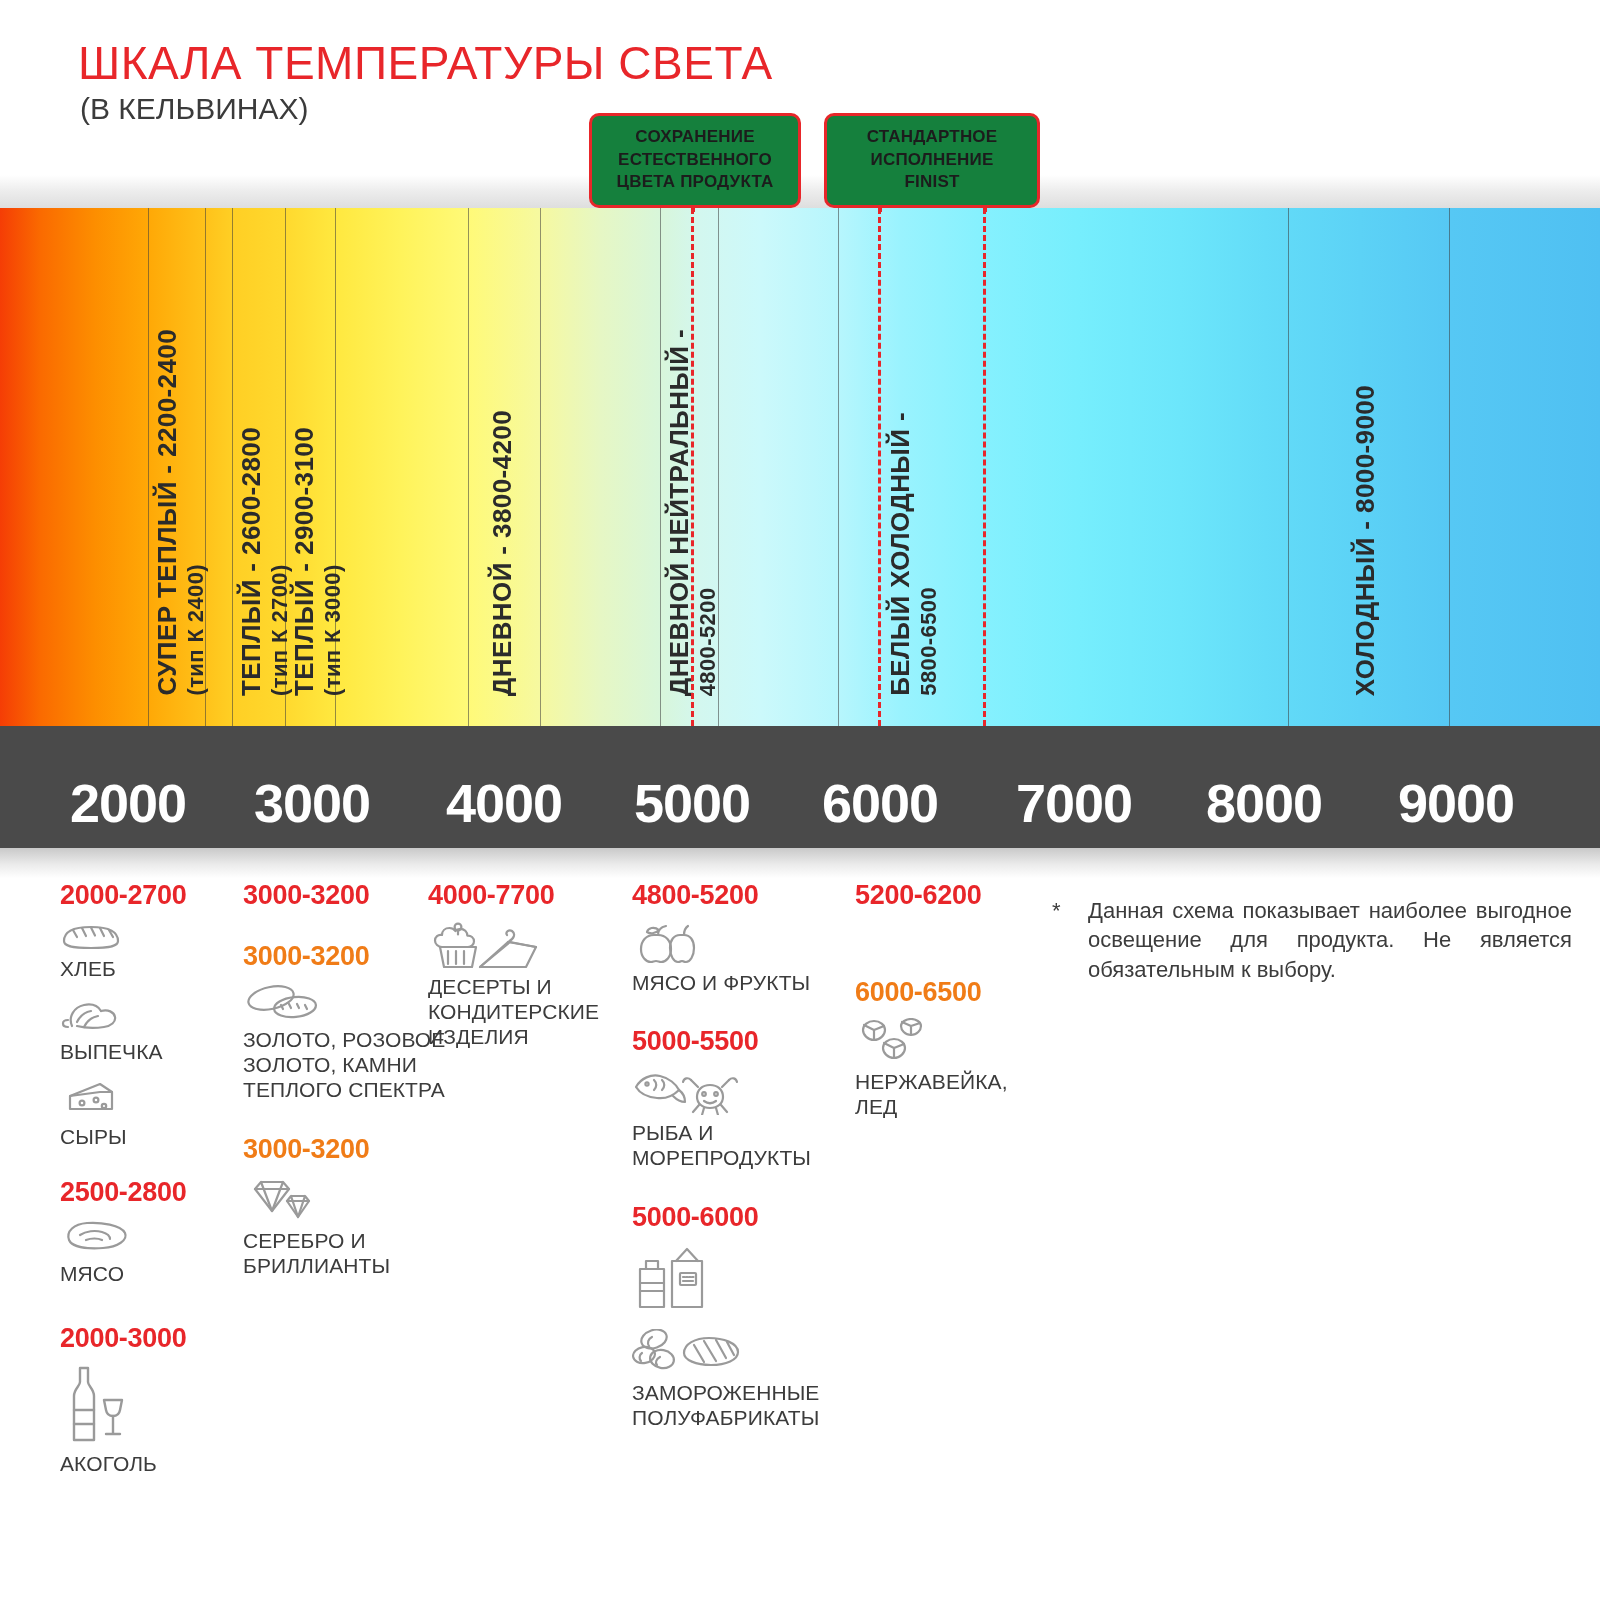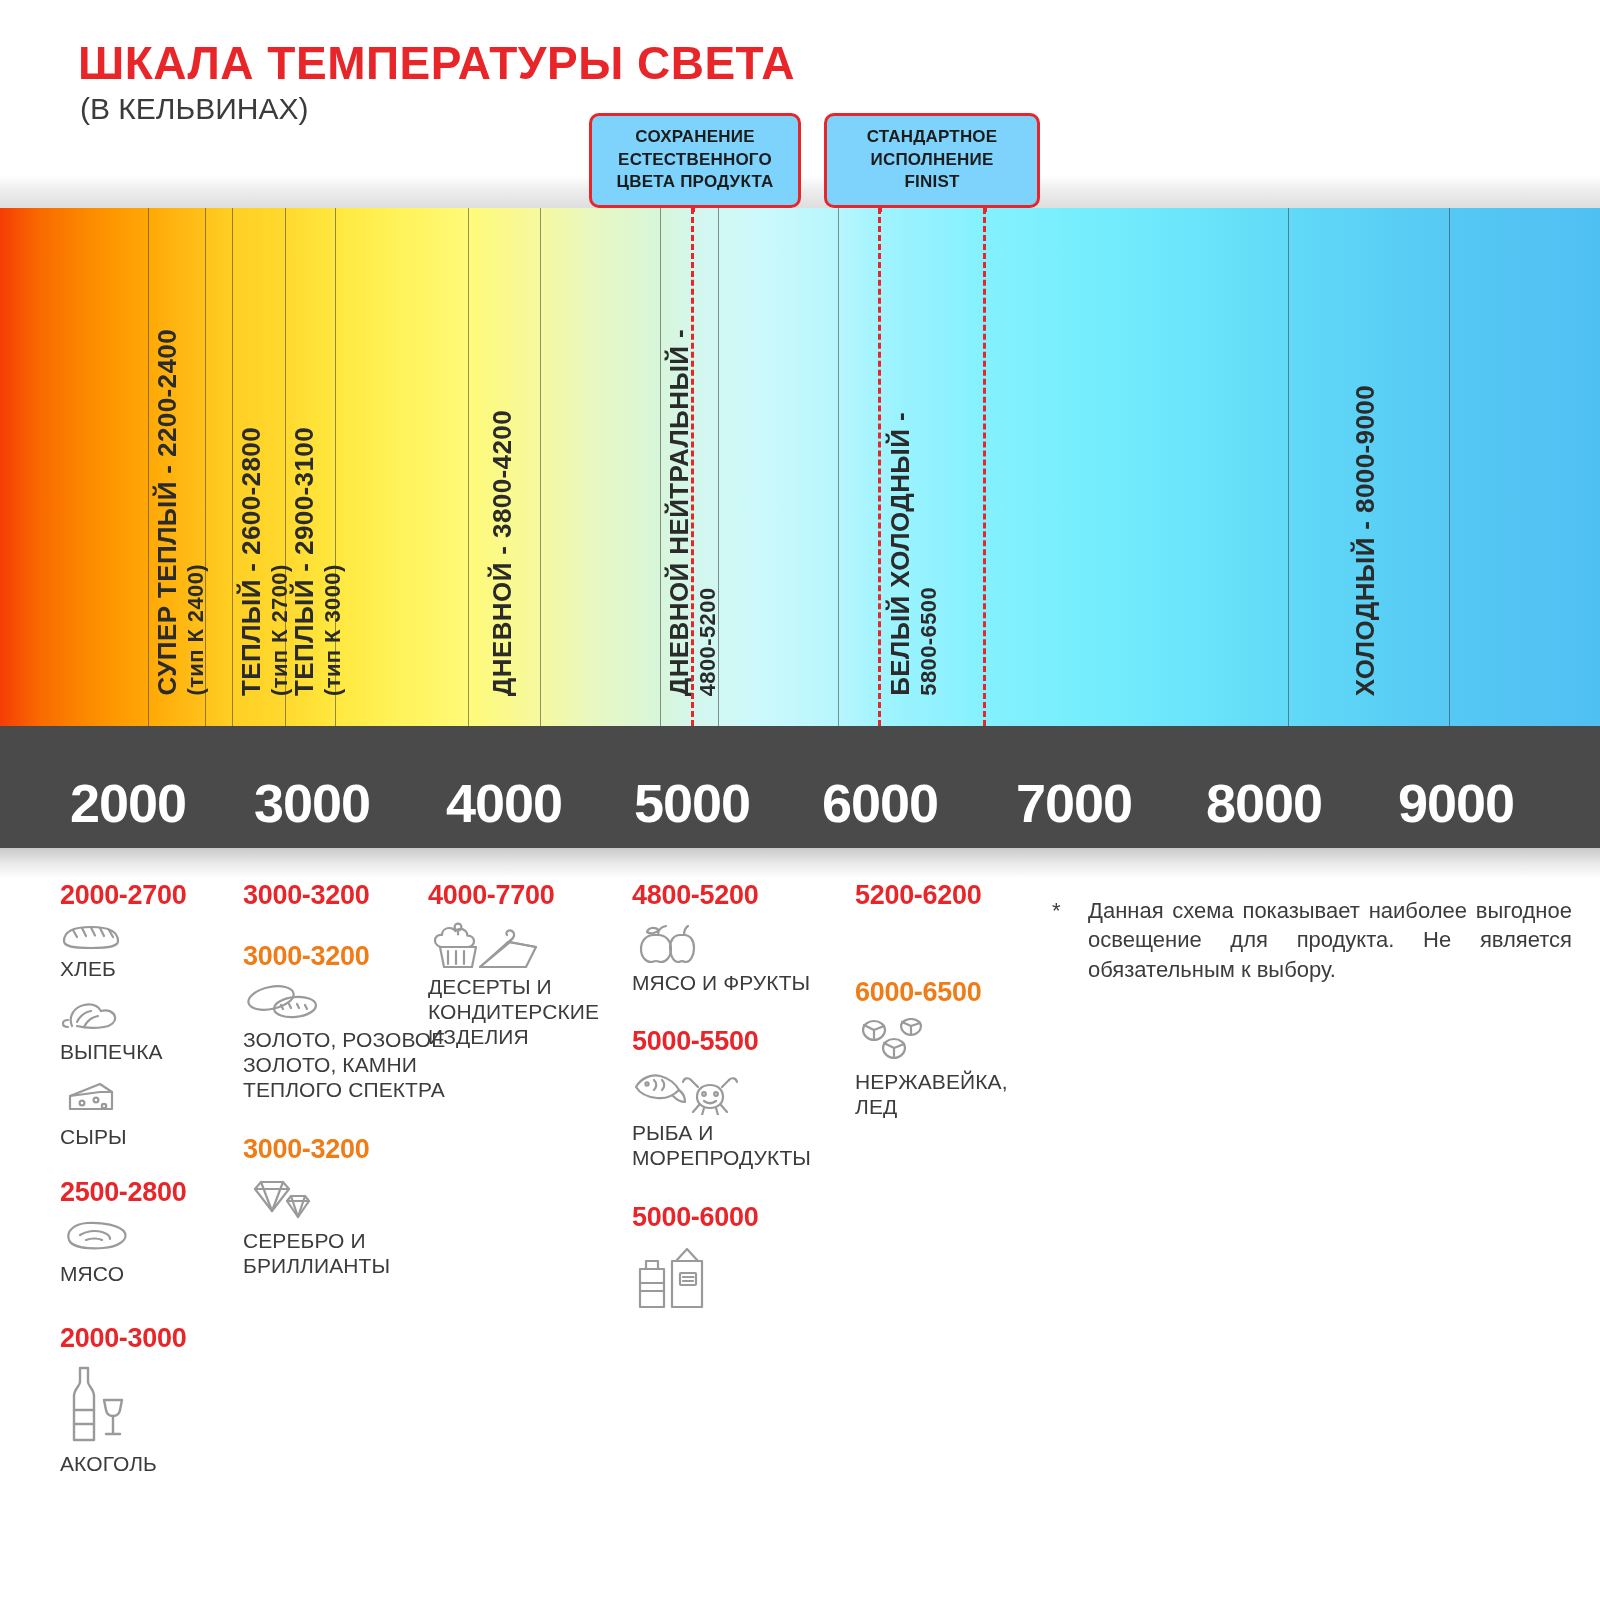--- a/index.html
+++ b/index.html
@@ -7,30 +7,30 @@
     width:1600px;height:1600px;
     background:#ffffff;
     font-family:"Liberation Sans","DejaVu Sans",sans-serif;
     overflow:hidden;
     position:relative;
   }
   
   #header{position:absolute;left:0;top:0;width:1600px;height:200px;}
   #title{
     position:absolute;left:78px;top:36px;
-    font-size:46px;font-weight:bold;color:#e8262a;
+    font-size:46px;font-weight:normal;color:#e8262a;
     letter-spacing:.5px;white-space:nowrap;
   }
   #subtitle{
     position:absolute;left:80px;top:92px;
     font-size:30px;color:#3b3b3b;white-space:nowrap;
   }
   
   .callout{
-    position:absolute;background:#7dd3fc;border:3px solid #e8262a;border-radius:10px;
+    position:absolute;background:#15803d;border:3px solid #e8262a;border-radius:10px;
     text-align:center;font-size:17px;font-weight:bold;color:#1c1c1c;
     line-height:1.33;letter-spacing:.2px;padding:10px 8px 11px 8px;
     box-sizing:border-box;z-index:30;
   }
   #callout-natural{left:589px;top:113px;width:212px;}
   #callout-standard{left:824px;top:113px;width:216px;}
   .callout-stem{position:absolute;width:3px;background:#e8262a;z-index:25;}
   
   #gray-band{position:absolute;left:0;top:175px;width:1600px;height:33px;
     background:linear-gradient(to bottom,#ffffff 0%,#eeeeee 45%,#dedede 100%);}
@@ -406,20 +406,35 @@
                 <path d="M8 40h24M8 48h24"></path>
                 <path d="M40 18h30v46H40z"></path>
                 <path d="M44 18l11-12 11 12"></path>
                 <path d="M44 18h22"></path>
                 <rect x="48" y="30" width="16" height="12" rx="1"></rect>
                 <path d="M51 34h1.5M54 34h1.5M57 34h1.5M60 34h1.5M51 38h10"></path>
               </g>
             </svg>
         </span>
       </div>
+      <div class="item" style="margin-top:16px;">
+        <span class="ico">
+          <svg width="110" height="46" viewBox="0 0 110 46">
+              <g fill="none" stroke="#9a9a9a" stroke-width="2.2" stroke-linecap="round" stroke-linejoin="round">
+                <ellipse cx="22" cy="10" rx="13" ry="9" transform="rotate(-18 22 10)"></ellipse>
+                <ellipse cx="12" cy="26" rx="11" ry="8" transform="rotate(-10 12 26)"></ellipse>
+                <ellipse cx="30" cy="30" rx="12" ry="9" transform="rotate(10 30 30)"></ellipse>
+                <path d="M20 8c-4 2-5 6-3 9M10 24c-3 2-3 6-1 8M28 28c-4 2-5 6-3 8"></path>
+                <path d="M52 24c0-9 11-15 25-15s29 5 29 14c0 8-12 13-27 13s-27-5-27-12z"></path>
+                <path d="M62 16l10 17M72 12l12 20M84 11l10 18M95 13l7 13"></path>
+              </g>
+            </svg>
+        </span>
+        <div class="iname">ЗАМОРОЖЕННЫЕ ПОЛУФАБРИКАТЫ</div>
+      </div>
     </div>
   </div>
 
   <div class="col" style="left:855px;width:190px;">
     <div class="group">
       <div class="grange red">5200-6200</div>
     </div>
 
     <div class="group" style="margin-top:66px;">
       <div class="grange orange">6000-6500</div>

